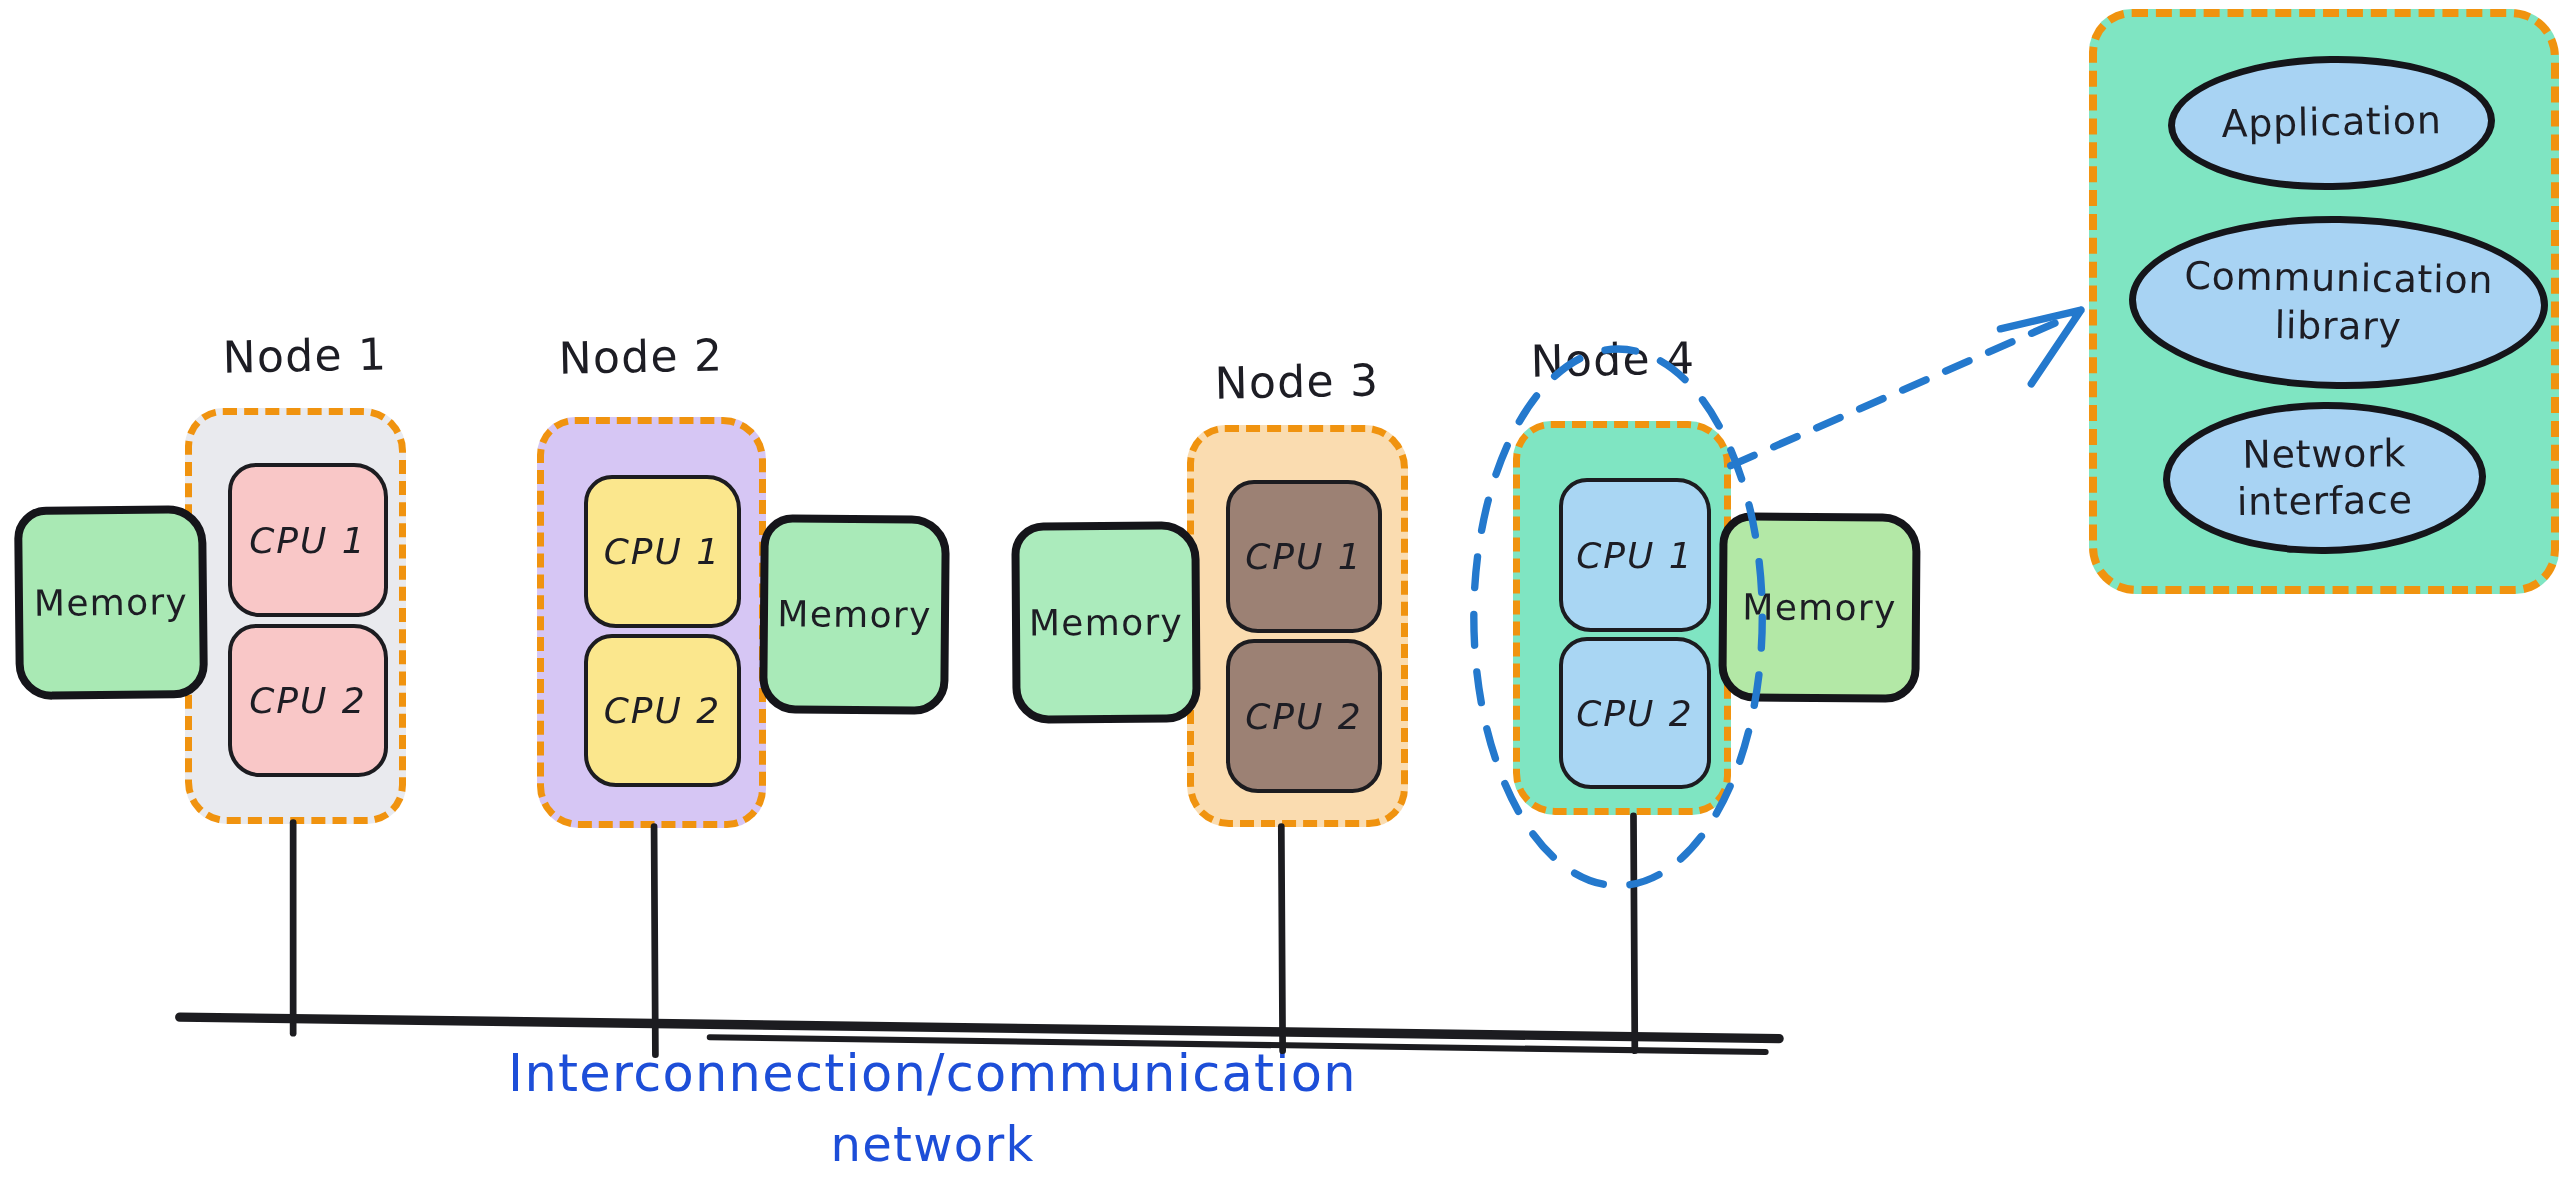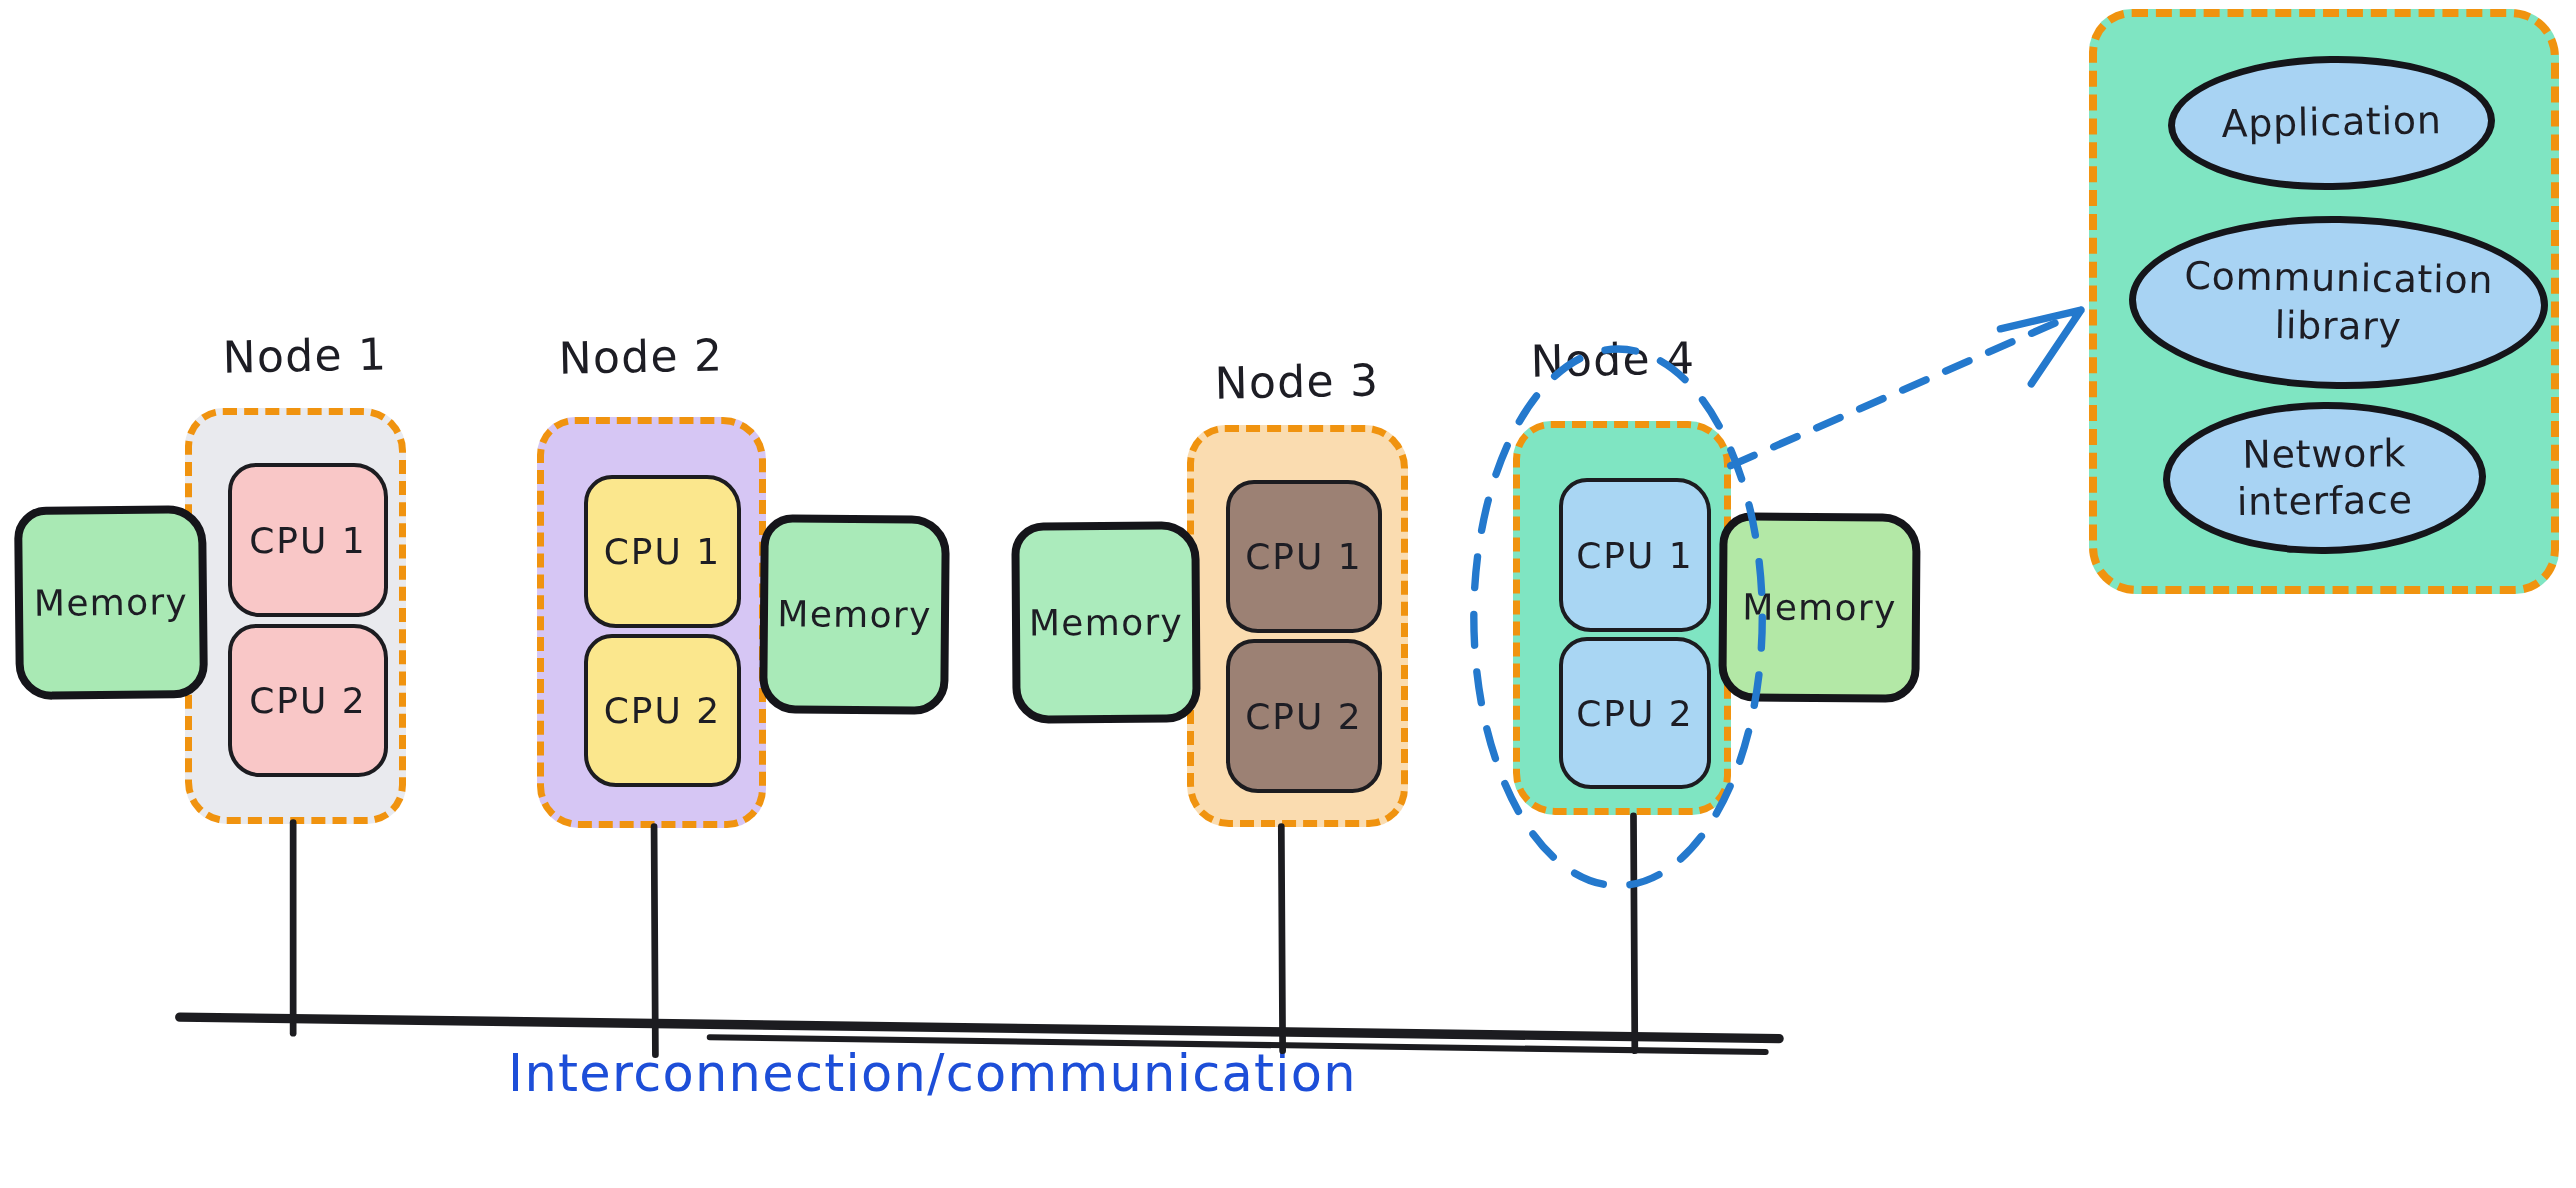--- a/index.html
+++ b/index.html
@@ -6,21 +6,21 @@
   .stage{
     position:relative;width:2576px;height:1189px;overflow:hidden;background:#ffffff;
     font-family:"DejaVu Sans",sans-serif;color:#1d1d24;
   }
   .abs{position:absolute;box-sizing:border-box;}
   .node-title{
     font-size:44px;font-weight:500;text-align:center;width:228px;
     transform:rotate(-1.2deg);letter-spacing:1.3px;white-space:nowrap;
   }
   .node-box{
-    border:7.4px dashed #f0930f;border-radius:38px 43px 39px 42px;
+    border:7.4px dashed #f0930f;border-radius:38px 43px 39px 42px;font-style:italic;
   }
   .cpu{
     position:absolute;box-sizing:border-box;border:4.7px solid #1c1c20;
     border-radius:28px 34px 29.5px 32px;display:flex;align-items:center;justify-content:center;
     font-size:36px;letter-spacing:2px;
   }
   .memory{
     border:8.7px solid #15151a;border-radius:32px 38px 34px 36px;
     display:flex;align-items:center;justify-content:center;font-size:36px;letter-spacing:1.3px;
   }
@@ -74,20 +74,21 @@
   <div class="abs memory" style="left: 1719px; top: 513px; width: 201px; height: 189px; transform: rotate(0.4deg); background-color: rgb(179, 232, 166);">Memory</div>
 
   <div class="abs panel" style="left: 2089px; top: 9.4px; width: 470px; height: 585px; background-color: rgb(127, 229, 194); border-color: rgb(240, 147, 15);">
     <div class="stack-ellipse e1" style="left: 71px; top: 39px; width: 327px; height: 134px; background-color: rgb(168, 211, 243);">Application</div>
     <div class="stack-ellipse e2" style="left: 32px; top: 199px; width: 419px; height: 173px; background-color: rgb(168, 211, 243);">Communication library</div>
     <div class="stack-ellipse e3" style="left: 66px; top: 385px; width: 323px; height: 152px; background-color: rgb(168, 211, 243);">Network interface</div>
   </div>
 
   <div class="abs net-label" style="left: 463px; top: 1044px; width: 939px; color: #1d4ed8;">
     <div class="l1">Interconnection/communication</div>
+    <div class="l2">network</div>
   </div>
 
   <svg class="overlay" width="2576" height="1189" viewBox="0 0 3840 1772">
 
     <path d="M437 1226 L437 1540" fill="none" stroke-width="10" stroke-linecap="round" stroke="#1c1c20"></path>
     <path d="M975 1232 L977 1572" fill="none" stroke-width="10" stroke-linecap="round" stroke="#1c1c20"></path>
     <path d="M1910 1232 L1912 1566" fill="none" stroke-width="10" stroke-linecap="round" stroke="#1c1c20"></path>
     <path d="M2435 1216 L2437 1566" fill="none" stroke-width="10" stroke-linecap="round" stroke="#1c1c20"></path>
 
     <path d="M268 1516 L2652 1548" fill="none" stroke-width="14" stroke-linecap="round" stroke="#1c1c20"></path>

